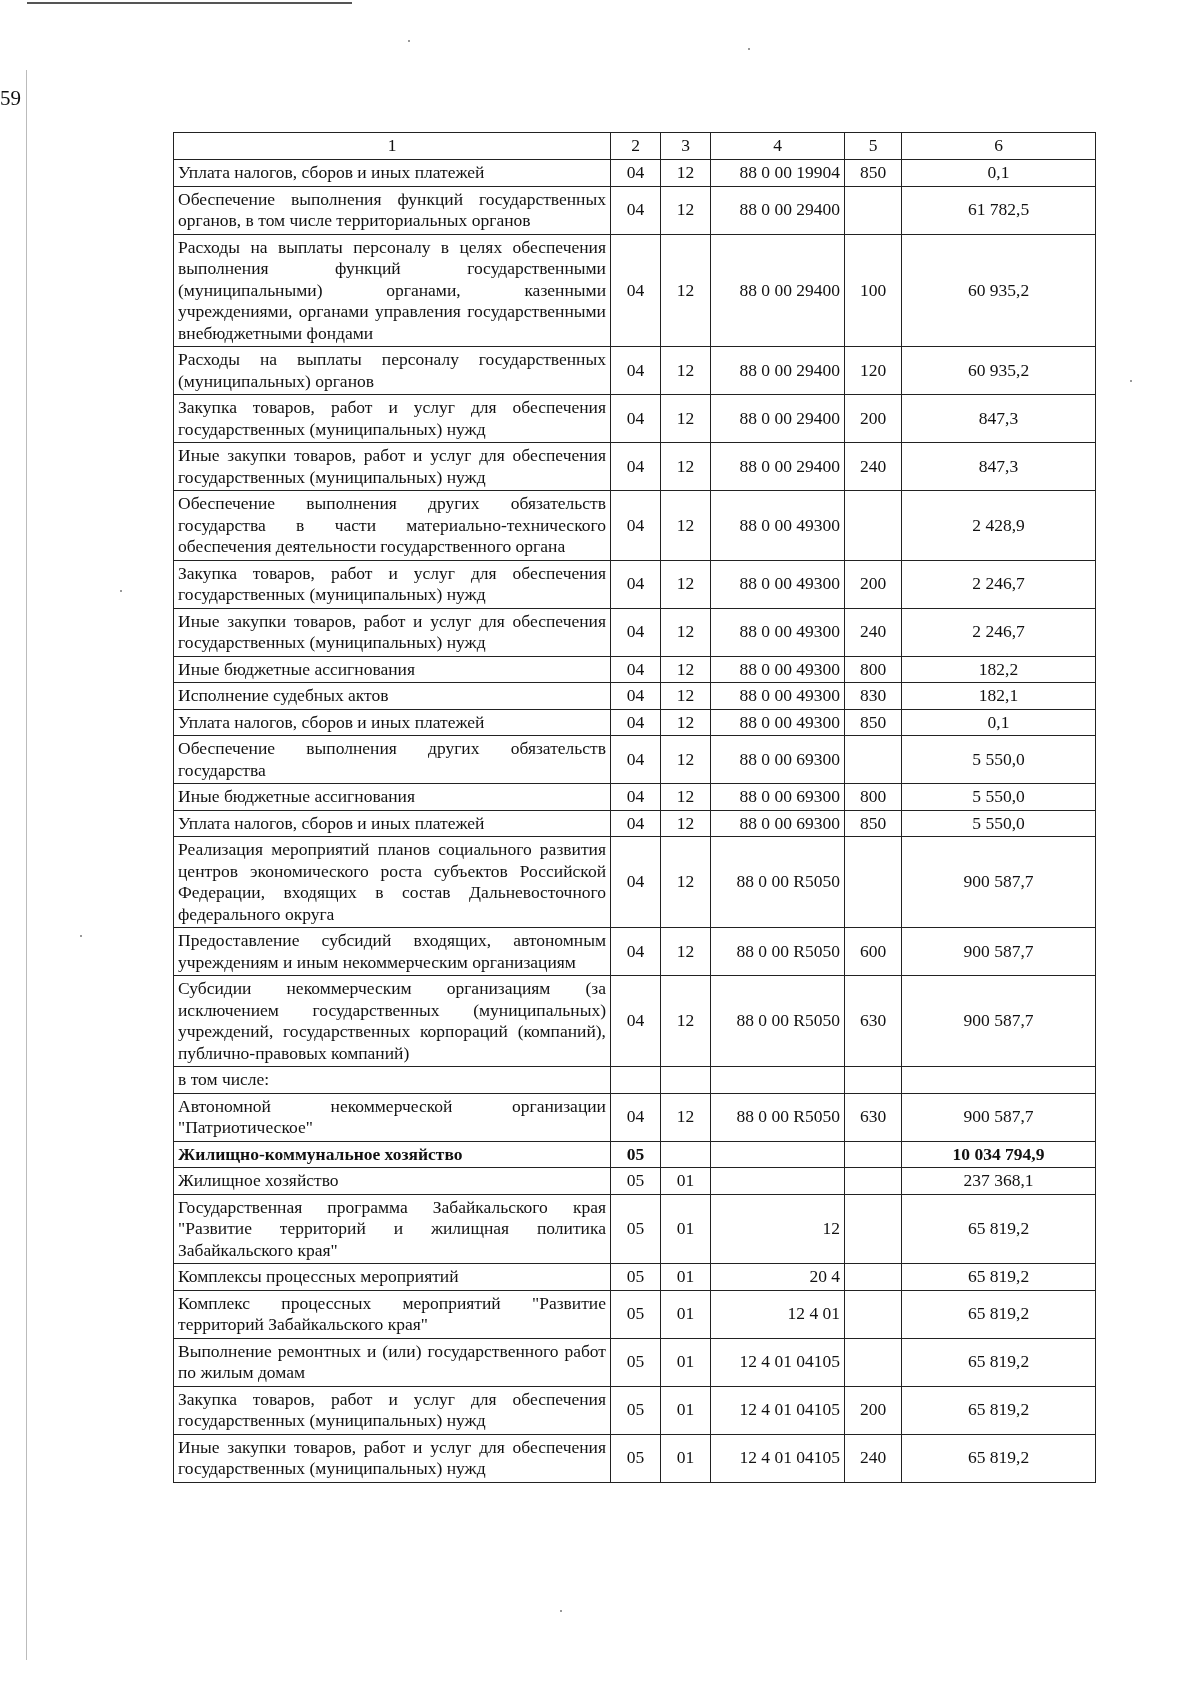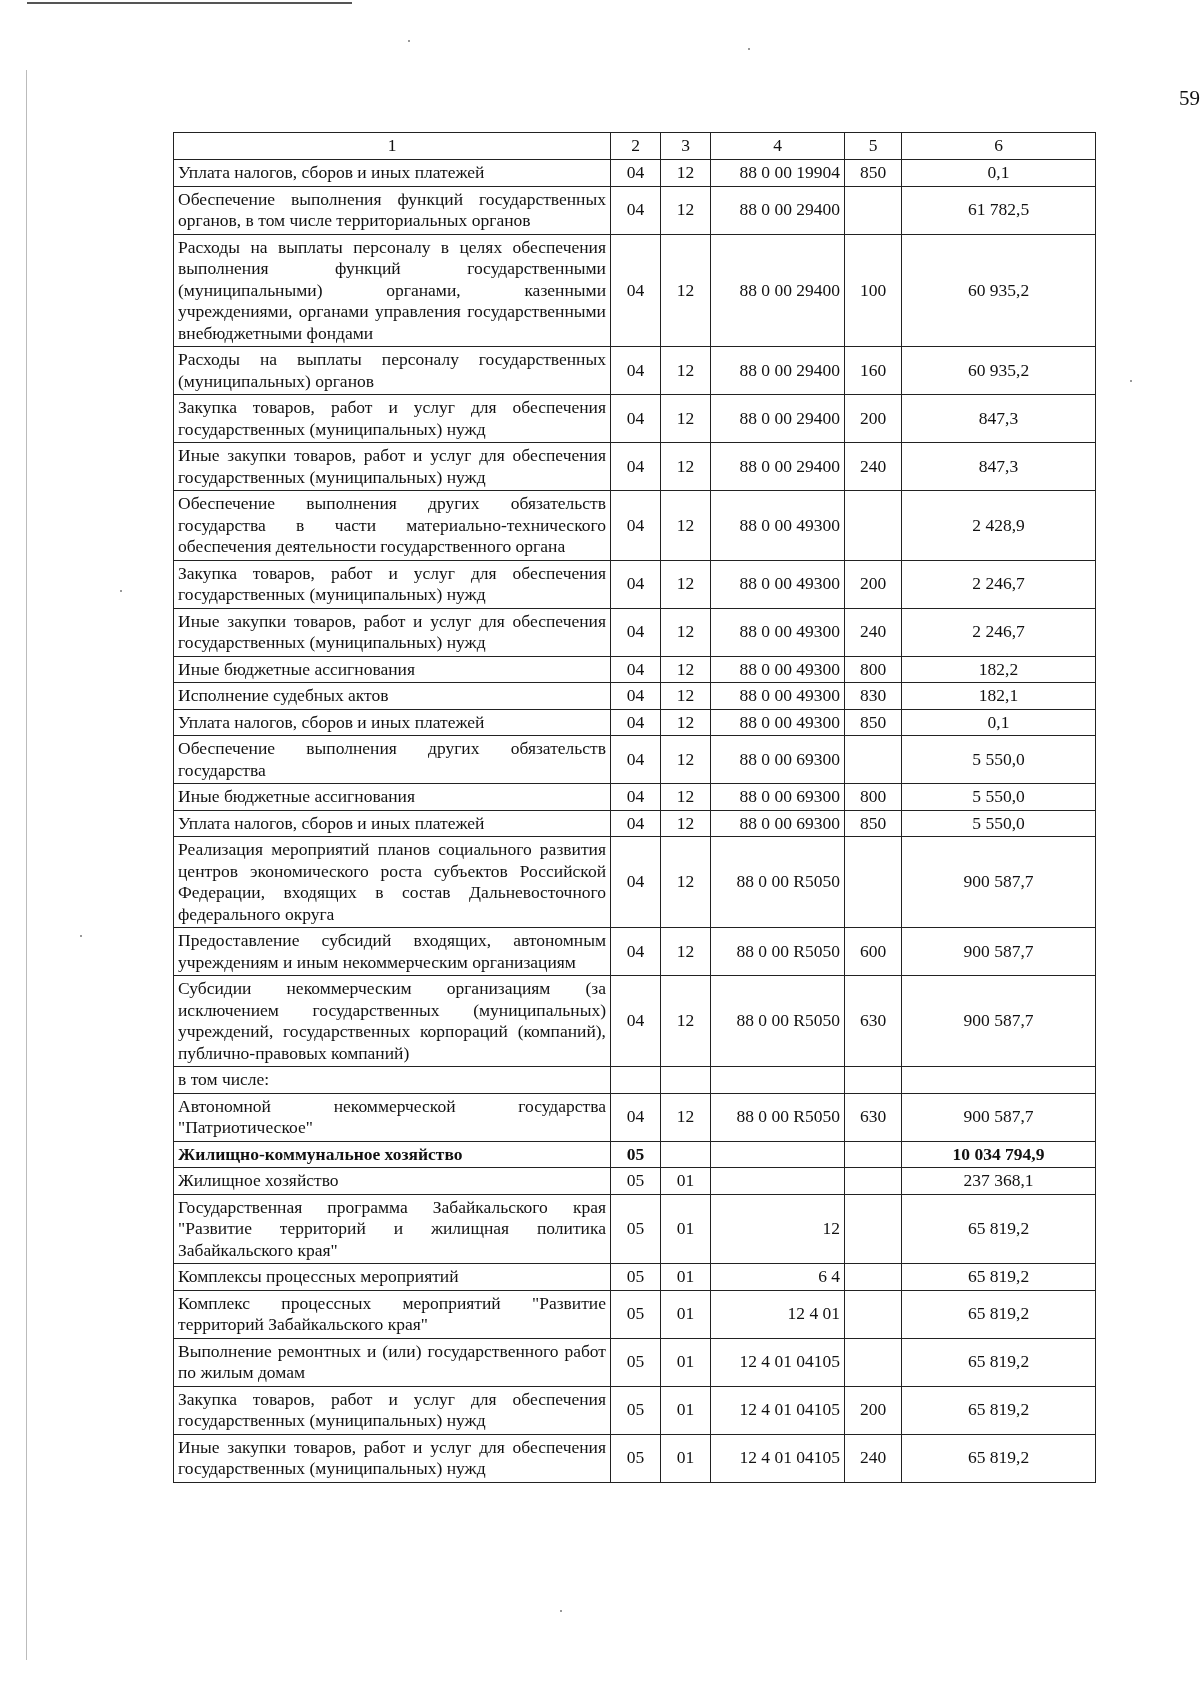--- a/index.html
+++ b/index.html
@@ -1,20 +1,20 @@
 <!DOCTYPE html>
 <html><head>
 <meta charset="utf-8">
 <style>
   html, body { margin: 0; padding: 0; background: #ffffff; }
   body { width: 1200px; height: 1694px; position: relative; overflow: hidden;
          font-family: "Liberation Serif", "DejaVu Serif", serif; color: #111; }
   .top-rule { position: absolute; left: 27px; top: 2px; width: 325px; height: 0;
               border-top: 2px solid #555; }
-  .page-num { position: absolute; left: 0; width: 1200px; top: 86px; text-align: right;
+  .page-num { position: absolute; left: 0; width: 1200px; top: 86px; text-align: left;
               font-size: 21px; }
   .side-line { position: absolute; left: 26px; top: 70px; width: 0; height: 1590px;
                border-left: 1px solid #bbb; }
   table.budget { position: absolute; left: 173px; top: 132px; width: 922px;
                  border-collapse: collapse; table-layout: fixed; font-size: 17.5px; }
   table.budget td { border: 1.5px solid #222; padding: 2px 4px; line-height: 21.5px;
                     vertical-align: middle; overflow: hidden; }
   table.budget tr.head td { text-align: center; height: 26px; padding: 0 4px; }
   td.c1 { text-align: justify; text-align-last: left; margin-left: 38px; }
   td.c2, td.c3, td.c5 { text-align: center; }
@@ -70,21 +70,21 @@
         <td class="c3">12</td>
         <td class="c4">88 0 00 29400</td>
         <td class="c5">100</td>
         <td class="c6">60 935,2</td>
       </tr>
       <tr>
         <td class="c1">Расходы на выплаты персоналу государственных (муниципальных) органов</td>
         <td class="c2">04</td>
         <td class="c3">12</td>
         <td class="c4">88 0 00 29400</td>
-        <td class="c5">160</td>
+        <td class="c5">120</td>
         <td class="c6">60 935,2</td>
       </tr>
       <tr>
         <td class="c1">Закупка товаров, работ и услуг для обеспечения государственных (муниципальных) нужд</td>
         <td class="c2">04</td>
         <td class="c3">12</td>
         <td class="c4">88 0 00 29400</td>
         <td class="c5">200</td>
         <td class="c6">847,3</td>
       </tr>
@@ -194,21 +194,21 @@
       </tr>
       <tr>
         <td class="c1">в том числе:</td>
         <td class="c2"></td>
         <td class="c3"></td>
         <td class="c4"></td>
         <td class="c5"></td>
         <td class="c6"></td>
       </tr>
       <tr>
-        <td class="c1">Автономной некоммерческой государства "Патриотическое"</td>
+        <td class="c1">Автономной некоммерческой организации "Патриотическое"</td>
         <td class="c2">04</td>
         <td class="c3">12</td>
         <td class="c4">88 0 00 R5050</td>
         <td class="c5">630</td>
         <td class="c6">900 587,7</td>
       </tr>
       <tr class="bold">
         <td class="c1">Жилищно-коммунальное хозяйство</td>
         <td class="c2">05</td>
         <td class="c3"></td>
@@ -229,21 +229,21 @@
         <td class="c2">05</td>
         <td class="c3">01</td>
         <td class="c4">12</td>
         <td class="c5"></td>
         <td class="c6">65 819,2</td>
       </tr>
       <tr>
         <td class="c1">Комплексы процессных мероприятий</td>
         <td class="c2">05</td>
         <td class="c3">01</td>
-        <td class="c4">6 4</td>
+        <td class="c4">20 4</td>
         <td class="c5"></td>
         <td class="c6">65 819,2</td>
       </tr>
       <tr>
         <td class="c1">Комплекс процессных мероприятий "Развитие территорий Забайкальского края"</td>
         <td class="c2">05</td>
         <td class="c3">01</td>
         <td class="c4">12 4 01</td>
         <td class="c5"></td>
         <td class="c6">65 819,2</td>

